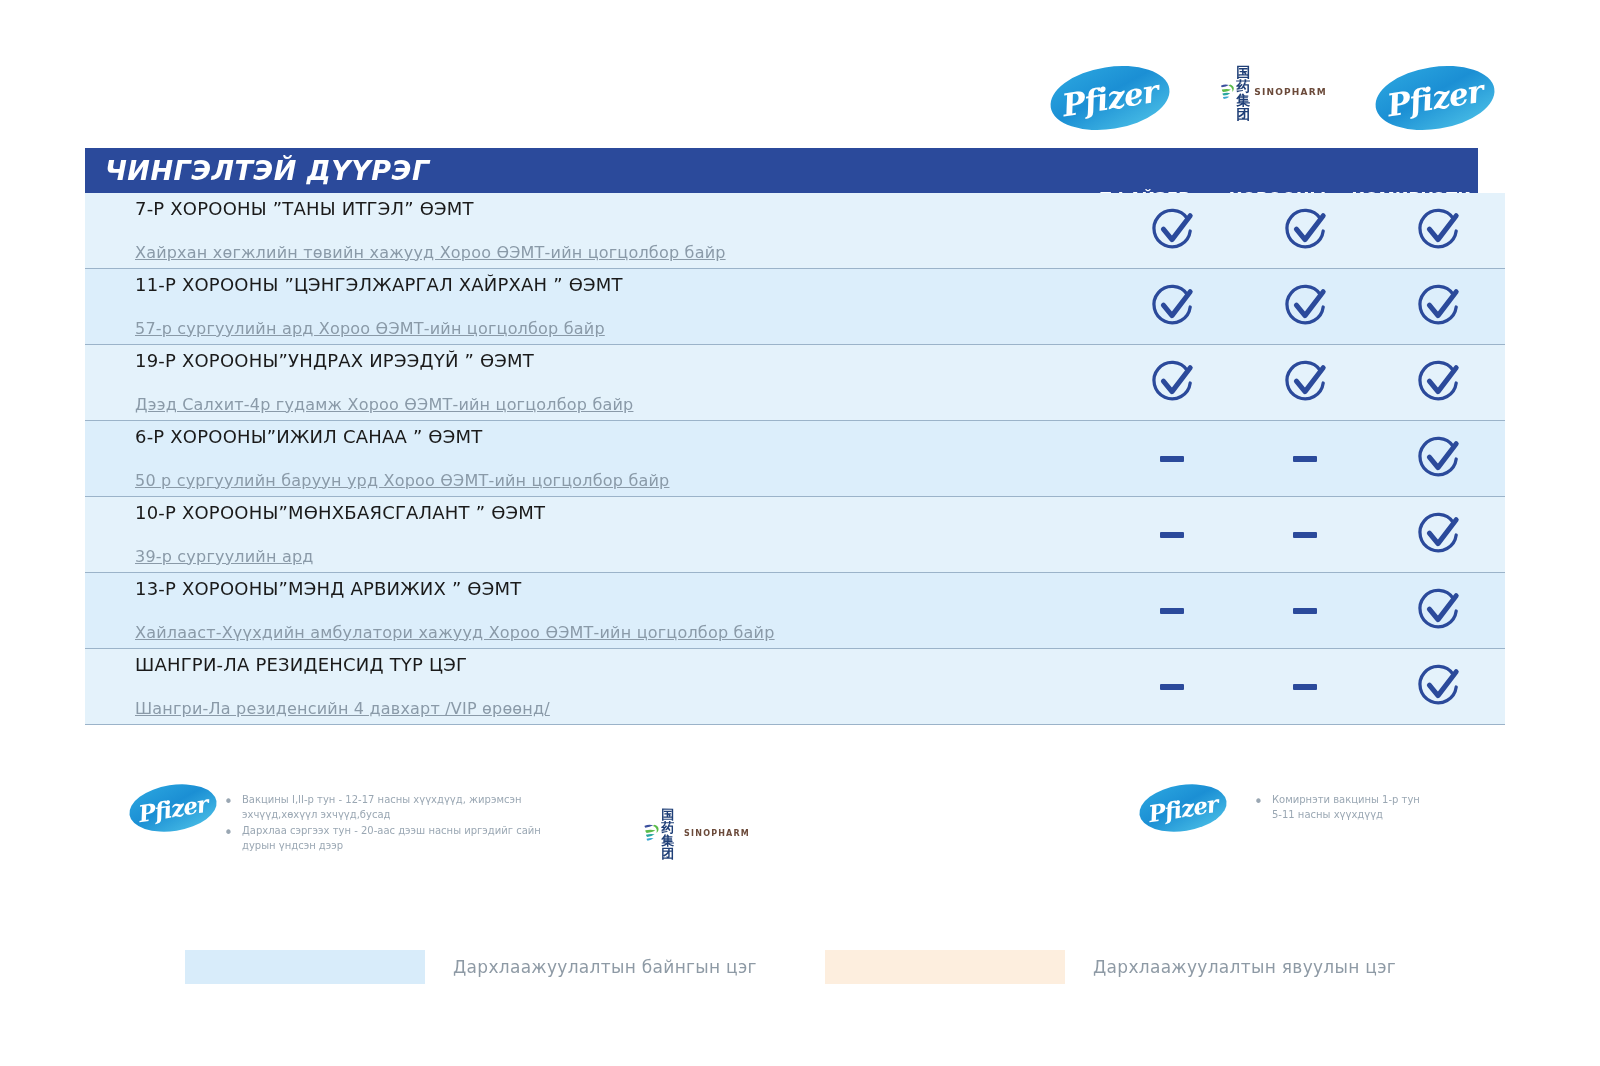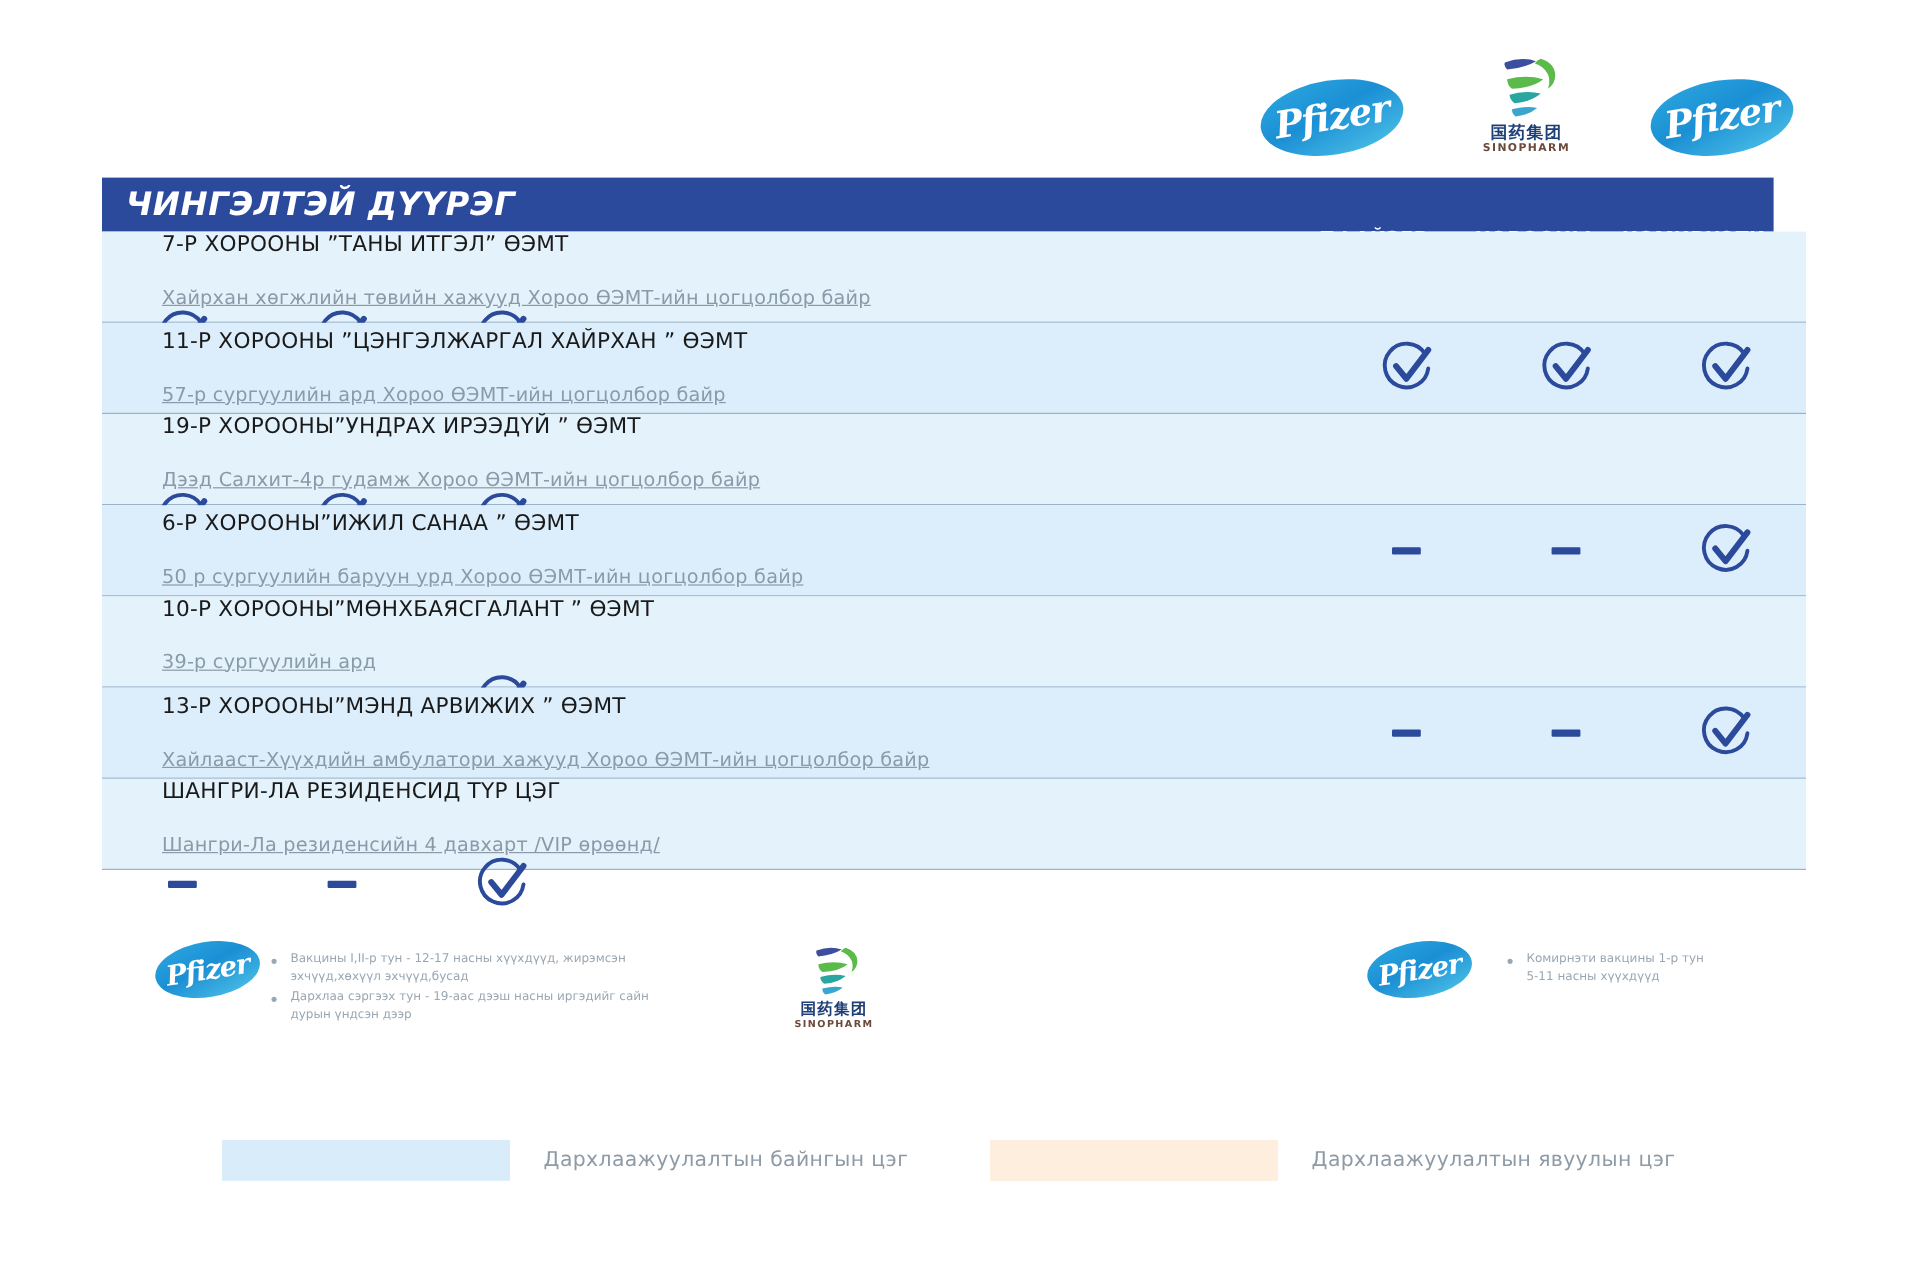--- a/index.html
+++ b/index.html
@@ -18,41 +18,41 @@
   .pf-ellipse{position:absolute;inset:0;border-radius:50%;
     background:linear-gradient(160deg,#2ca7e0 0%,#1b8fd4 45%,#4fc3e8 100%);
     transform:rotate(-9deg);}
   .pf-word{position:absolute;inset:0;display:flex;align-items:center;justify-content:center;
     transform:rotate(-9deg);}
   .pf-word span{
     font-family:"DejaVu Serif","Liberation Serif",serif;
     font-style:italic;font-weight:bold;color:#ffffff;font-size:31px;
     letter-spacing:-1px;line-height:1;}
   .logo-sino{position:relative;width:110px;height:92px;display:flex;
-    flex-direction:column;align-items:center;justify-content:flex-start;}
+    flex-direction:row;align-items:center;justify-content:flex-start;}
   .sino-mark{width:64px;height:56px;}
   .sino-cn{font-size:14px;color:#1f3f77;font-weight:bold;letter-spacing:1px;
     margin-top:2px;line-height:1;}
   .sino-en{font-size:9px;color:#6b4a3a;font-weight:bold;letter-spacing:1.2px;
     margin-top:2px;line-height:1;}
 
   
   .tbl{position:absolute;left:85px;top:148px;width:1420px;}
   .tbl-head{position:relative;height:45px;background:#2b4a9b;width:1393px;}
   .tbl-title{position:absolute;left:20px;top:0;height:45px;line-height:45px;
     color:#ffffff;font-size:27px;font-weight:bold;font-style:italic;
     letter-spacing:0.5px;font-family:"DejaVu Sans","Liberation Sans",sans-serif;}
   .head-cols{position:absolute;left:993px;top:0;height:45px;width:400px;display:flex;margin-top:28px;}
   .head-col{flex:1;color:#ffffff;font-size:16px;font-weight:bold;
     display:flex;align-items:center;justify-content:center;letter-spacing:0.3px;}
 
   .row{position:relative;width:1420px;height:75px;border-bottom:1px solid #9bb3c9;
        display:flex;align-items:stretch;}
   .row.alt{background:#dceefb;}
-  .row.norm{background:#e4f2fb;flex-direction:column;}
+  .row.norm{background:#e4f2fb;}
   .row-text{width:1020px;padding-left:50px;box-sizing:border-box;
     display:flex;flex-direction:column;justify-content:center;}
   .row-title{font-size:18px;color:#1a1a1a;letter-spacing:0.2px;line-height:1.25;}
   .row-sub{font-size:16px;color:#8a9aa8;letter-spacing:0.2px;margin-top:22px;line-height:1.25;text-decoration:underline;}
   .row-marks{width:400px;display:flex;}
   .mark-cell{flex:1;display:flex;align-items:center;justify-content:center;}
   .dash{display:inline-block;width:24px;height:6px;background:#2b4a9b;border-radius:1px;}
 
   
   .foot{position:absolute;left:0;top:775px;width:1600px;height:120px;}
@@ -294,21 +294,21 @@
       <div class="foot-logo">
         <div class="logo-pfizer">
           <div class="pf-ellipse"></div>
           <div class="pf-word">
               <span>Pfizer</span>
             </div>
         </div>
       </div>
       <ul class="foot-list" style="margin-top:8px;">
         <li>Вакцины I,II-р тун - 12-17 насны хүүхдүүд, жирэмсэн эхчүүд,хөхүүл эхчүүд,бусад</li>
-        <li>Дархлаа сэргээх тун - 19-аас дээш насны иргэдийг сайн дурын үндсэн дээр</li>
+        <li>Дархлаа сэргээх тун - 20-аас дээш насны иргэдийг сайн дурын үндсэн дээр</li>
       </ul>
     </div>
 
     <div class="foot-sino">
       <div class="logo-sino">
         <svg class="sino-mark" viewBox="0 0 64 56">
           <path d="M14 6 q14 -5 26 -1 q-10 6 -24 7 q-3 -3 -2 -6 z" fill="#3b4f9e"></path>
           <path d="M44 3 q12 4 12 14 q0 7 -6 11 q3 -9 -2 -15 q-3 -4 -9 -6 q2 -3 5 -4 z" fill="#5bbb4a"></path>
           <path d="M16 20 q16 -4 30 0 q-8 7 -26 8 q-4 -3 -4 -8 z" fill="#5bbb4a"></path>
           <path d="M18 33 q14 -4 26 -1 q-8 7 -22 8 q-4 -3 -4 -7 z" fill="#2aa6a0"></path>

